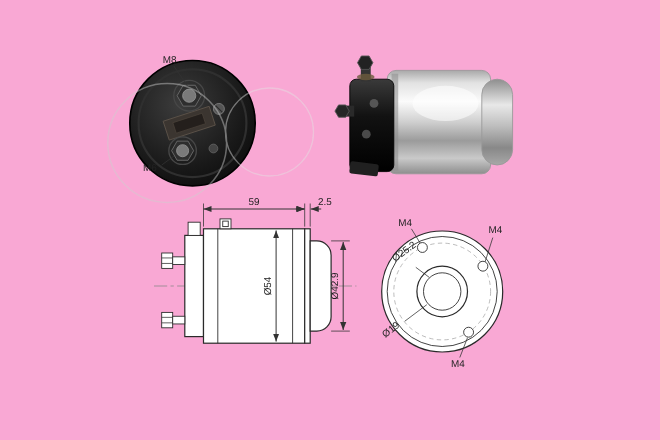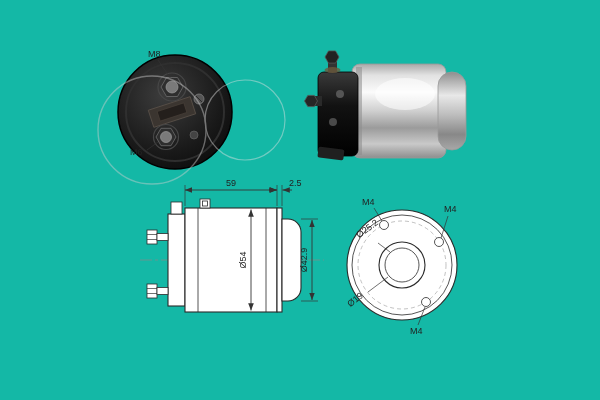--- a/index.html
+++ b/index.html
@@ -1,17 +1,17 @@
 <!DOCTYPE html>
 <html><head>
 <meta charset="utf-8">
 <style>
   html,body{margin:0;padding:0;background:#ffffff;}
   .canvas{
-    width:600px;height:400px;background:#14b8a6;position:relative;overflow:hidden;
+    width:600px;height:400px;background:#f9a8d4;position:relative;overflow:hidden;
     font-family:"Liberation Sans", sans-serif;
   }
   svg{display:block;}
   text{
     font-family:"Liberation Sans", sans-serif;
     font-size:9px;
     fill:#222222;
   }
   .dim{stroke:#333333;stroke-width:0.9;fill:none;}
   .ext{stroke:#333333;stroke-width:0.7;fill:none;}

